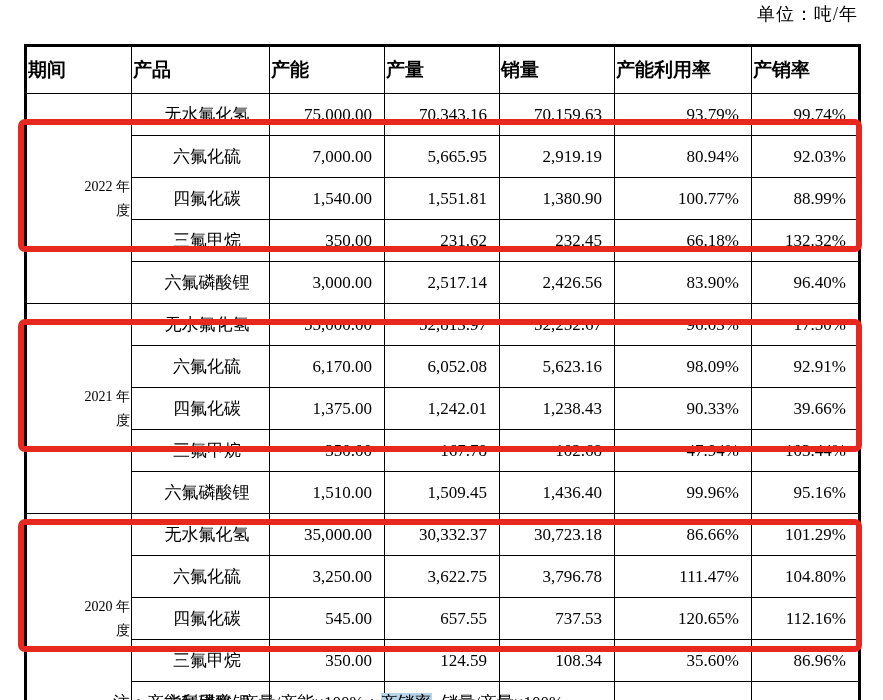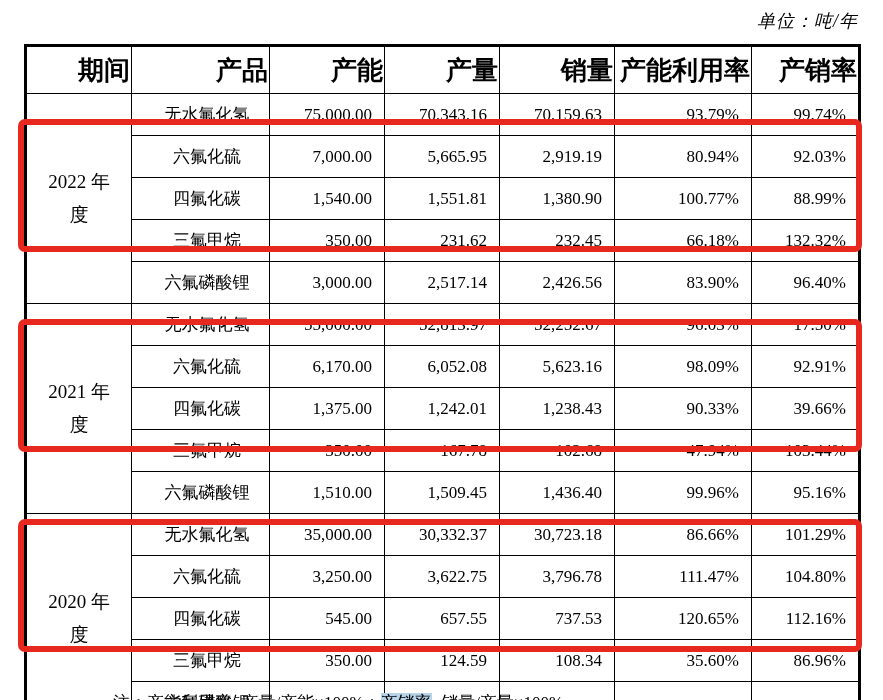--- a/index.html
+++ b/index.html
@@ -2,41 +2,41 @@
 <html><head>
 <meta charset="utf-8">
 <style>
   html,body{margin:0;padding:0;}
   body{
     width:883px;height:700px;overflow:hidden;position:relative;
     background:#ffffff;color:#000;
     font-family:"Liberation Serif","DejaVu Serif",serif;
   }
   .unit-label{
-    position:absolute;top:9px;right:25px;
-    font-size:18px;letter-spacing:1px;font-style:italic;
+    position:absolute;top:2px;right:25px;
+    font-size:18px;letter-spacing:1px;
   }
   table.data-table{
     position:absolute;left:24px;top:44px;
     width:834px;table-layout:fixed;border-collapse:collapse;
     border:3px solid #000;
   }
   .data-table th,.data-table td{
     border:1px solid #000;
     overflow:hidden;
     vertical-align:middle;
   }
   .data-table th{
-    height:44px;font-size:26px;font-weight:bold;text-align:right;
+    height:44px;font-size:19px;font-weight:bold;text-align:left;
   }
   .data-table td{
     height:39px;font-size:17px;
   }
   td.period-cell{
-    text-align:center;white-space:pre-line;line-height:1.7;font-size:19px;
+    text-align:right;white-space:pre-line;line-height:1.7;font-size:14px;
   }
   td.product-cell{text-align:center;padding-left:14px;}
   td.num-cell{text-align:right;padding-right:12px;}
   col.c-period{width:106px;}
   col.c-product{width:138px;}
   col.c-capacity{width:115px;}
   col.c-output{width:115px;}
   col.c-sales{width:115px;}
   col.c-util{width:137px;}
   col.c-ratio{width:108px;}

